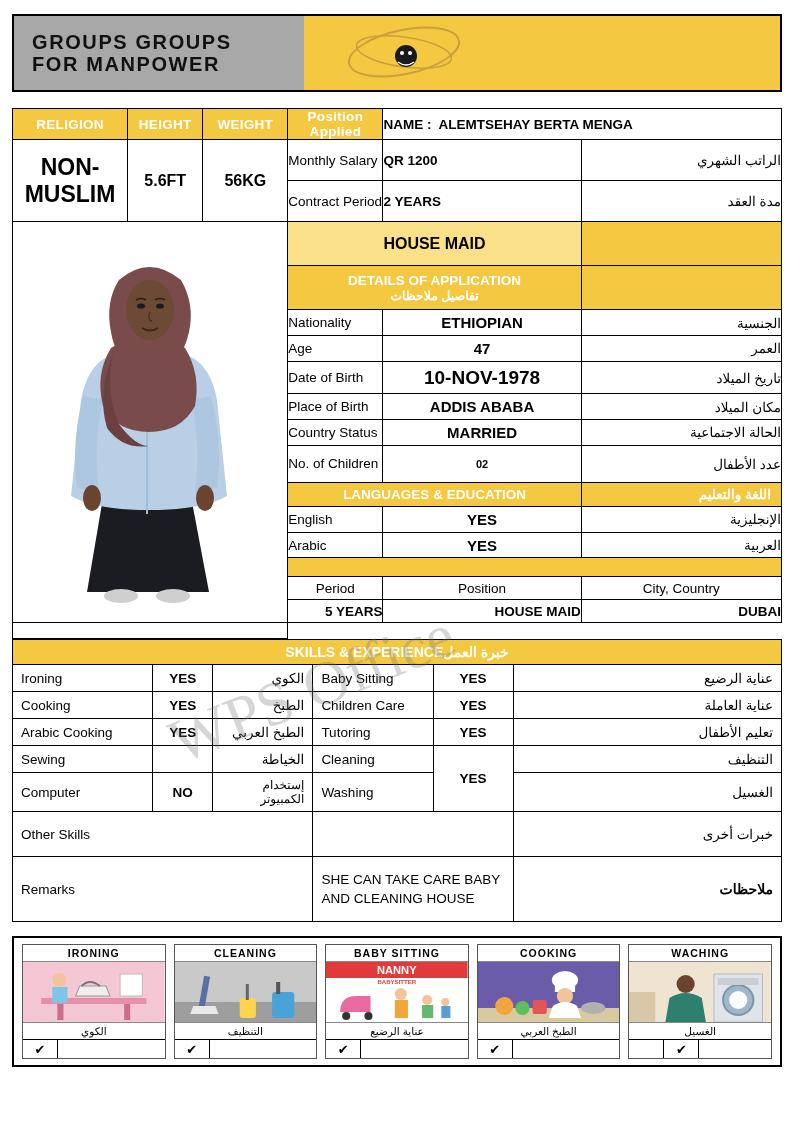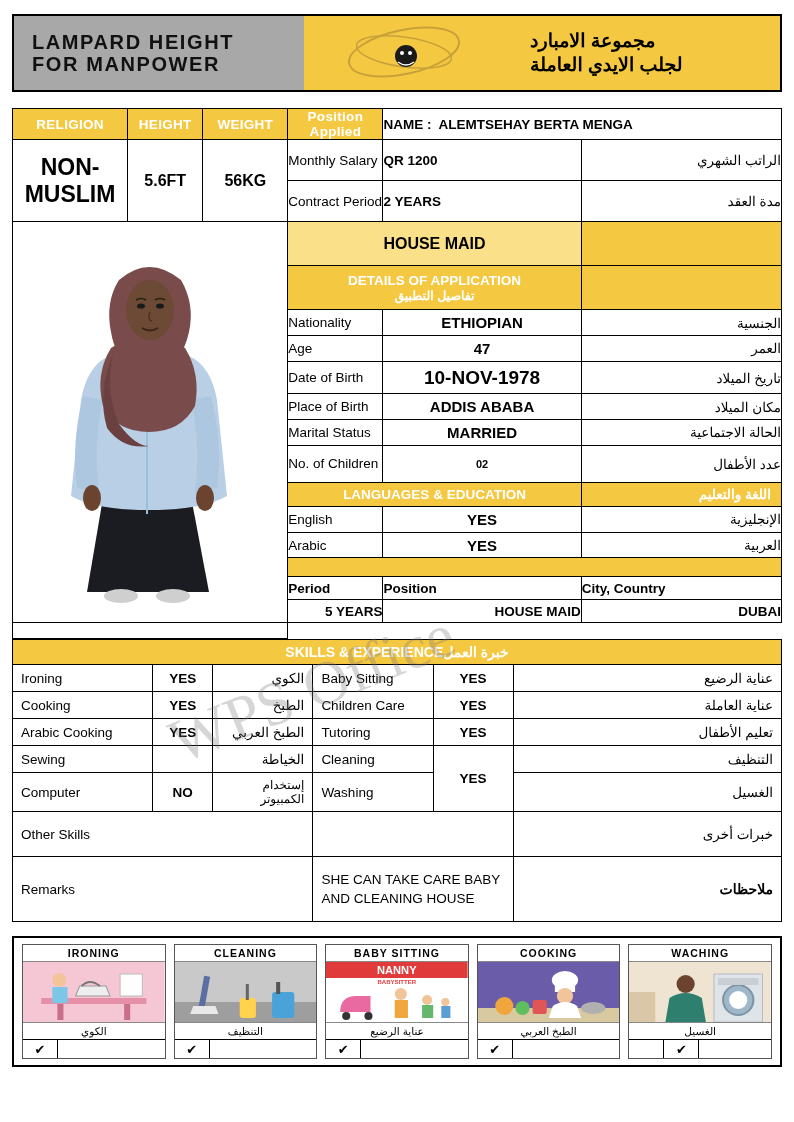--- a/index.html
+++ b/index.html
@@ -79,21 +79,21 @@
   
   .ph-line{position:absolute;background:#4a4ad0;height:2px;}
   .subj{position:absolute;}
 
   .sect-yellow{
     background:#f5c842;color:#ffffff;font-weight:bold;text-align:center;font-size:14px;padding:4px;
   }
   .sect-yellow .ar{color:#ffffff;font-size:12.5px;font-weight:bold;display:block;}
   .blankrow{height:18px;background:#f5c842;}
 
-  .exp-head td{background:#ffffff;font-weight:bold;font-size:13px;padding:3px;}
+  .exp-head td{background:#ffffff;font-weight:normal;text-align:center;font-size:13px;padding:3px;}
   .exp-row td{text-align:right;font-size:11.5px;padding:3px;font-weight:bold;}
 
   
   table.sk{border-collapse:collapse;width:100%;table-layout:fixed;margin-top:0;}
   table.sk td{border:1px solid #000;font-size:13.5px;padding:5px 8px;}
   .sk-ar{text-align:right;direction:rtl;font-size:13px;}
   .sk-val{text-align:center;font-weight:bold;}
   .skills-banner{
     background:#f5c842;color:#ffffff;font-weight:bold;text-align:center;font-size:14px;padding:4px;
     border:1px solid #000;border-bottom:none;
@@ -130,39 +130,35 @@
     z-index:5;
   }
 </style>
 </head>
 <body>
 
 <div class="page">
 
   <div class="header">
     <div class="hdr-left">
-      <div class="l1">LAMPARD HEIGHT</div>
+      <div class="l1">GROUPS GROUPS</div>
       <div class="l2">FOR MANPOWER</div>
     </div>
     <div class="hdr-mid">
       <div class="logo-wrap">
         <svg width="150" height="62" viewBox="0 0 150 62">
           <ellipse cx="72" cy="30" rx="56" ry="22" fill="none" stroke="#c9a13a" stroke-width="2" transform="rotate(-12 72 30)"></ellipse>
           <ellipse cx="72" cy="30" rx="48" ry="15" fill="none" stroke="#c9a13a" stroke-width="1.5" transform="rotate(8 72 30)"></ellipse>
           <circle cx="74" cy="34" r="11" fill="#1a1a1a"></circle>
           <circle cx="70" cy="31" r="2" fill="#fff"></circle>
           <circle cx="78" cy="31" r="2" fill="#fff"></circle>
           <path d="M66 40 q8 6 16 0" stroke="#fff" stroke-width="1.4" fill="none"></path>
         </svg>
       </div>
     </div>
-    <div class="hdr-right">
-      <div class="a1">مجموعة الامبارد</div>
-      <div class="a2">لجلب الايدي العاملة</div>
-    </div>
   </div>
 
   <div class="main-wrap">
     <div class="wm">WPS Office</div>
 
     <table class="t">
       <colgroup>
         <col style="width:115px">
           <col style="width:75px">
           <col style="width:85px">
@@ -243,21 +239,21 @@
               </svg>
             </div>
           </td>
           <td colspan="2" class="ctr bold lyellow" style="font-size:16px;padding:6px;">HOUSE MAID</td>
           <td class="yellow">&nbsp;</td>
         </tr>
 
         <tr>
           <td colspan="2" class="sect-yellow">
             <span>DETAILS OF APPLICATION</span>
-            <span class="ar">تفاصيل التطبيق</span>
+            <span class="ar">تفاصيل ملاحظات</span>
           </td>
           <td class="yellow">&nbsp;</td>
         </tr>
 
         <tr>
           <td class="labelcell">Nationality</td>
           <td class="ctr bold" style="font-size:15px;">ETHIOPIAN</td>
           <td class="arcell">الجنسية</td>
         </tr>
         <tr>
@@ -269,21 +265,21 @@
           <td class="labelcell">Date of Birth</td>
           <td class="ctr bold" style="font-size:19px;">10-NOV-1978</td>
           <td class="arcell">تاريخ الميلاد</td>
         </tr>
         <tr>
           <td class="labelcell">Place of Birth</td>
           <td class="ctr bold" style="font-size:15px;">ADDIS ABABA</td>
           <td class="arcell">مكان الميلاد</td>
         </tr>
         <tr>
-          <td class="labelcell">Marital Status</td>
+          <td class="labelcell">Country Status</td>
           <td class="ctr bold" style="font-size:15px;">MARRIED</td>
           <td class="arcell">الحالة الاجتماعية</td>
         </tr>
         <tr>
           <td class="labelcell" style="height:36px">No. of Children</td>
           <td class="ctr bold" style="font-size:11px;">02</td>
           <td class="arcell">عدد الأطفال</td>
         </tr>
 
         <tr>

